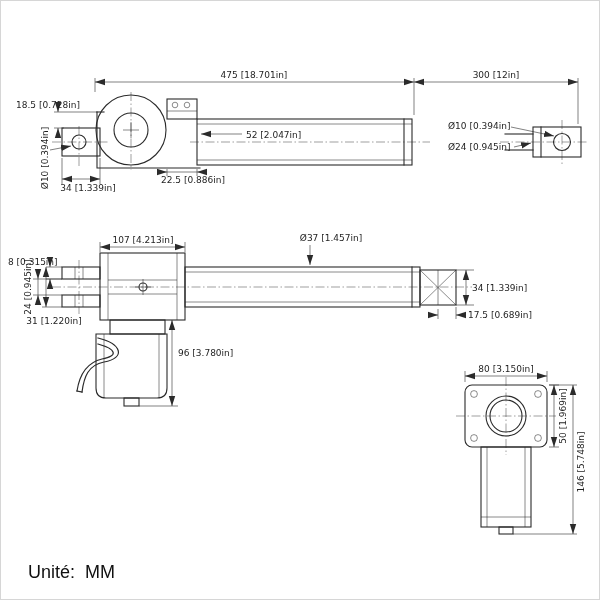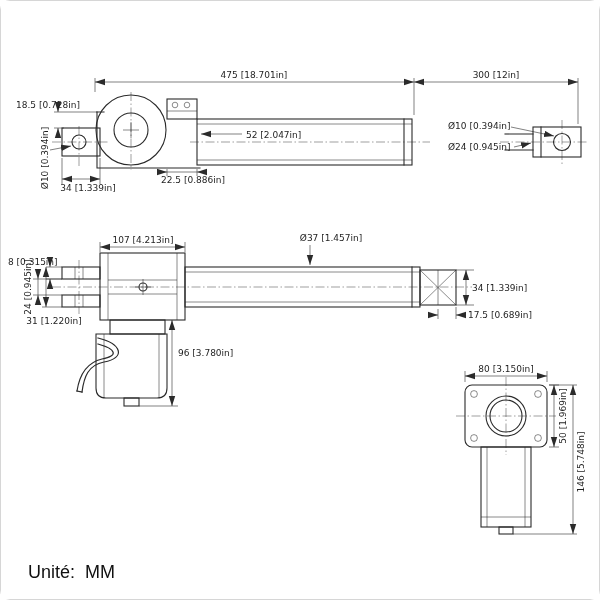--- a/index.html
+++ b/index.html
@@ -1,16 +1,16 @@
 <!DOCTYPE html>
 <html><head>
 <meta charset="utf-8">
 <style>
   html,body{margin:0;padding:0;background:#ffffff;}
-  #stage{position:relative;width:600px;height:600px;background:#ffffff;overflow:hidden;border-radius:10px;}
+  #stage{position:relative;width:600px;height:600px;background:#ffffff;overflow:hidden;}
   svg{display:block;}
   .obj{stroke:#2b2b2b;stroke-width:1.1;fill:none;stroke-linecap:square;}
   .thin{stroke:#2b2b2b;stroke-width:.55;fill:none;}
   .cl{stroke:#3c3c3c;stroke-width:.5;fill:none;stroke-dasharray:9 2.5 1.5 2.5;}
   .dim{stroke:#2b2b2b;stroke-width:.6;fill:none;}
   .dim-t{font:9px "DejaVu Sans","Liberation Sans",sans-serif;fill:#1e1e1e;white-space:pre;}
   .mid{text-anchor:middle;}
   .units{font:18px "Liberation Sans","DejaVu Sans",sans-serif;fill:#101010;white-space:pre;}
   .frame{fill:none;stroke:#d6d6d6;stroke-width:1;}
 </style>

